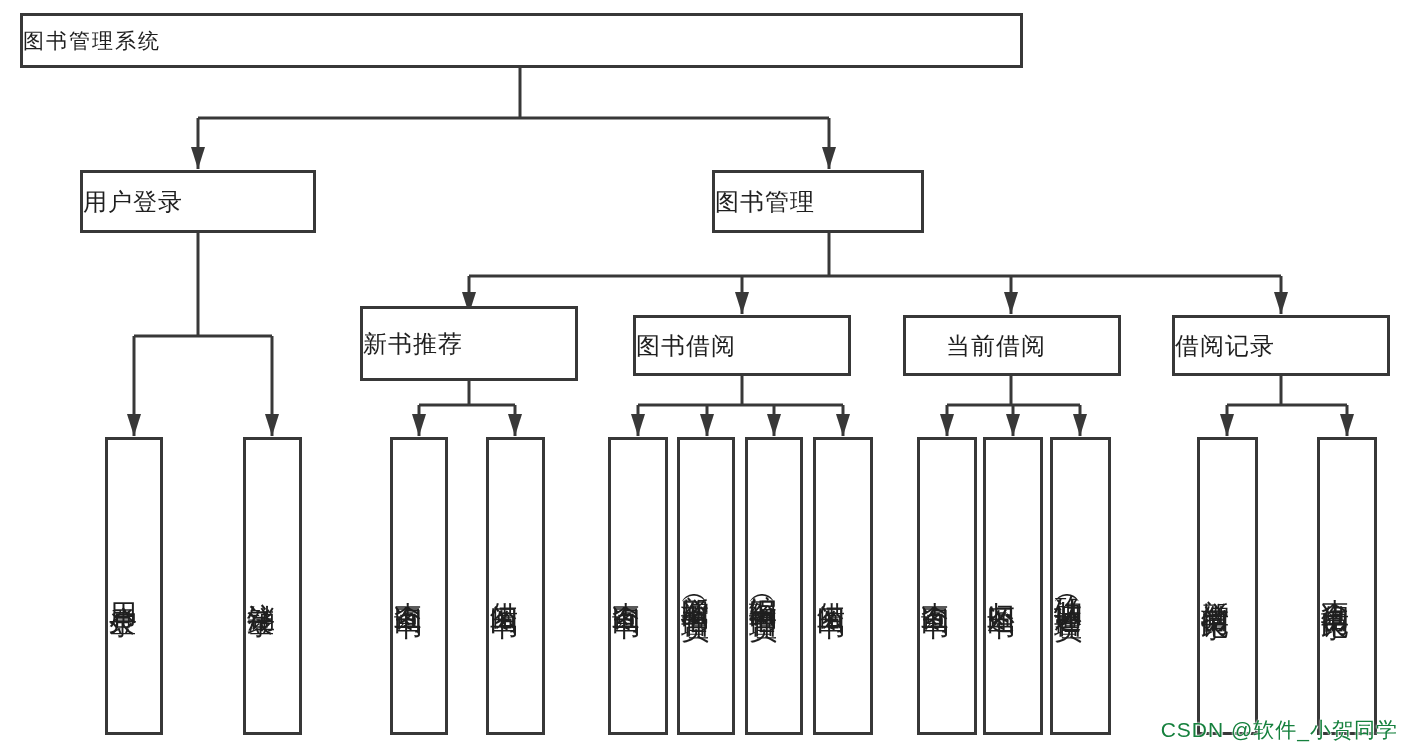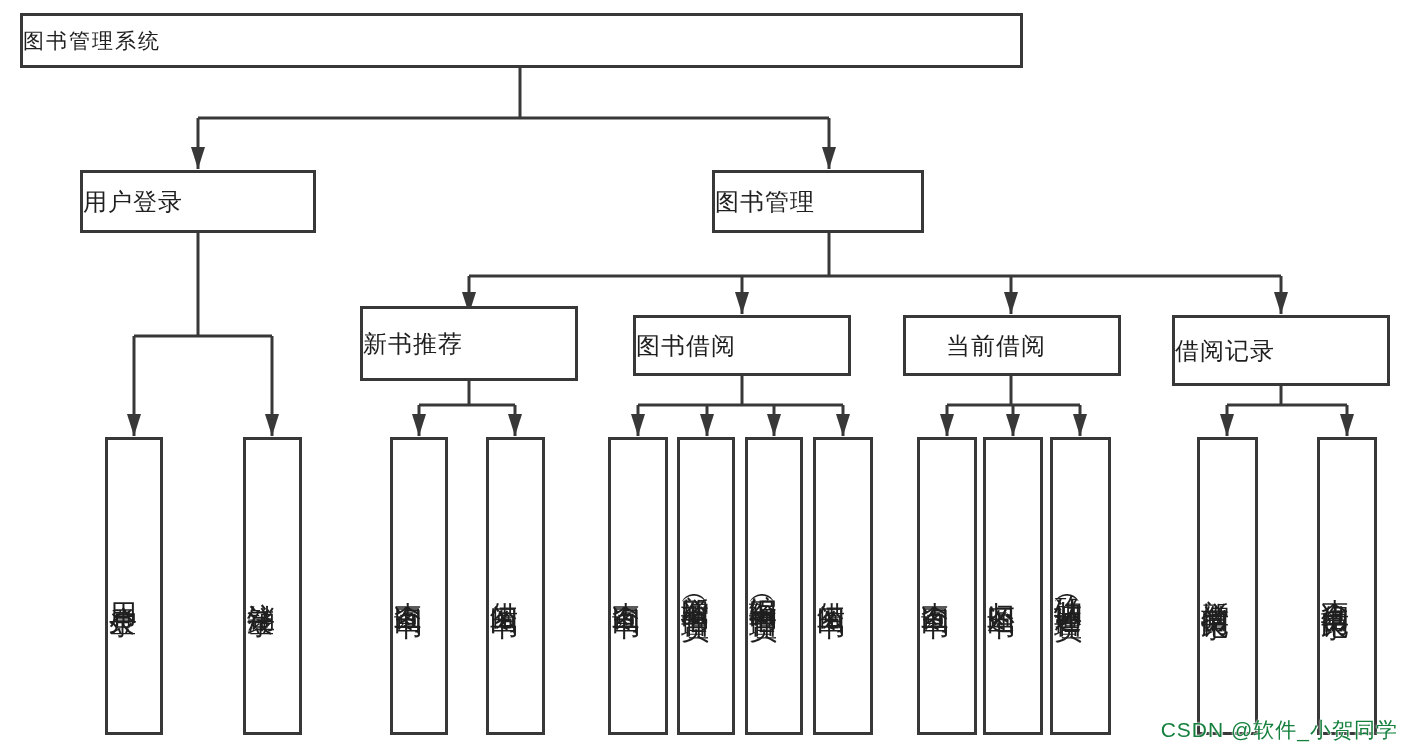--- a/index.html
+++ b/index.html
@@ -99,21 +99,21 @@
 
   <div class="box" style="left:360px;top:296px;width:218px;height:75px;margin-top:10px;">
     <span class="hlabel">新书推荐</span>
   </div>
   <div class="box" style="left:633px;top:315px;width:218px;height:61px;">
     <span class="hlabel">图书借阅</span>
   </div>
   <div class="box" style="left:903px;top:315px;width:218px;height:61px;padding-left:40px;">
     <span class="hlabel">当前借阅</span>
   </div>
-  <div class="box" style="left:1172px;top:315px;width:218px;height:71px;">
+  <div class="box" style="left:1172px;top:315px;width:218px;height:61px;">
     <span class="hlabel">借阅记录</span>
   </div>
 
   <div class="box leaf" style="left:105px;width:58px;">
     <span class="vlabel">用户登录</span>
   </div>
   <div class="box leaf" style="left:243px;width:59px;">
     <span class="vlabel">注销登录</span>
   </div>
 

